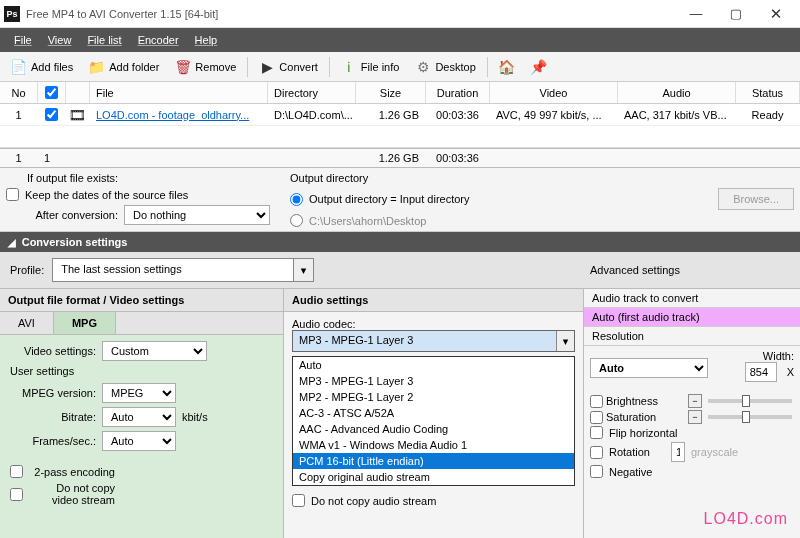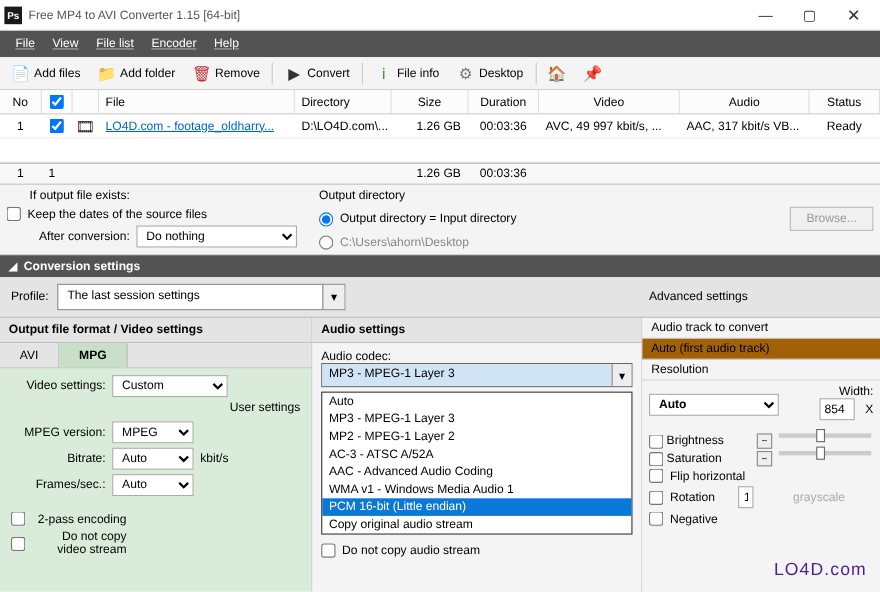--- a/index.html
+++ b/index.html
@@ -60,39 +60,39 @@
 .panel-title { background: #e4e4e4; padding: 5px 8px; font-weight: bold; border-bottom: 1px solid #bbb; }
 .sub-title { padding: 3px 8px; border-bottom: 1px solid #ccc; background: #f4f4f4; }
 
 .tabs { display: flex; background: #e4e4e4; border-bottom: 1px solid #bbb; }
 .tab { padding: 5px 18px; border-right: 1px solid #bbb; }
 .tab.active { background: #c8e0c8; font-weight: bold; }
 
 .video-panel { background: #d9ecd9; padding: 6px 10px; flex: 1; }
 .video-panel .form-row { margin-bottom: 4px; }
 .video-panel .form-row label { width: 86px; }
-.user-settings-label { text-align: right; margin: 2px 0 6px; }
+.user-settings-label { text-align: left; margin: 2px 0 6px; }
 
 .audio-body { background: #f4f4f4; padding: 6px 8px; flex: 1; position: relative; }
 .codec-select { width: 100%; height: 22px; border: 1px solid #666; display: flex; background: #fff; }
 .codec-select .val { flex: 1; padding: 3px 6px; background: #d0e4f5; }
 .codec-select .dd { width: 18px; background: #eee; border-left: 1px solid #888; display: flex; align-items: center; justify-content: center; }
 .dropdown-list { position: absolute; top: 44px; left: 8px; right: 8px; background: #fff; border: 1px solid #333; z-index: 10; }
 .dropdown-list .opt { padding: 2px 6px; font-size: 11px; }
 .dropdown-list .opt.sel { background: #0a78d6; color: #fff; }
 
 .adv-body { background: #f4f4f4; padding: 4px 6px; flex: 1; overflow: hidden; }
 .adv-body .form-row { margin-bottom: 3px; }
-.slider-row { display: flex; gap: 4px; margin-bottom: 2px; }
+.slider-row { display: flex; align-items: center; gap: 4px; margin-bottom: 2px; }
 .slider-row .chk { display: flex; align-items: center; gap: 3px; width: 94px; }
 .mini-btn { width: 14px; height: 14px; border: 1px solid #888; background: #eee; font-size: 9px; display: flex; align-items: center; justify-content: center; }
 .slider { flex: 1; height: 4px; background: #ccc; position: relative; margin: 0 2px; }
 .slider .thumb { position: absolute; top: -4px; left: 40%; width: 8px; height: 12px; background: #fff; border: 1px solid #666; }
 
-.watermark { position: absolute; right: 12px; bottom: 10px; color: #4c1d95; font-size: 16px; font-weight: 300; letter-spacing: 1px; pointer-events: none; }
+.watermark { position: absolute; right: 12px; bottom: 10px; color: #ec4899; font-size: 16px; font-weight: 300; letter-spacing: 1px; pointer-events: none; }
 input[type=checkbox] { width: 13px; height: 13px; }
 input[type=radio] { width: 13px; height: 13px; }
 </style>
 </head>
 <body>
 
 <div class="titlebar">
   <div class="app-icon">Ps</div>
   <div class="title">Free MP4 to AVI Converter 1.15  [64-bit]</div>
   <div class="win-btn">—</div>
@@ -303,21 +303,21 @@
       <div style="height:142px"></div>
       <div class="form-row">
           <input type="checkbox" style="">
           <label>Do not copy audio stream</label>
         </div>
     </div>
   </div>
 
   <div class="col3">
     <div class="sub-title">Audio track to convert</div>
-    <div class="sub-title" style="background:#a16207">Auto (first audio track)</div>
+    <div class="sub-title" style="background:#f0abfc">Auto (first audio track)</div>
     <div class="sub-title">Resolution</div>
     <div class="adv-body">
       <div class="form-row">
         <select style="width:118px;font-weight:bold"><option>Auto</option></select>
         <div style="flex:1"></div>
         <div style="text-align:right">
           <div>Width:</div>
           <div class="form-row">
               <input type="text" style="width: 32px;" value="854">
               <span style="margin-left:4px">X</span>
@@ -346,21 +346,21 @@
           </div>
       </div>
       <div class="form-row">
           <input type="checkbox" style="">
           <span>Flip horizontal</span>
         </div>
       <div class="form-row">
         <input type="checkbox" style="">
           <span style="width:56px">Rotation</span>
         <input type="text" style="width: 14px;" value="15">
-        <span style="color:#aaa;margin-left:30px">grayscale</span>
+        <span style="color:#aaa;">grayscale</span>
       </div>
       <div class="form-row">
           <input type="checkbox" style="">
           <span>Negative</span>
         </div>
     </div>
   </div>
 </div>
 
 <div class="watermark">LO4D.com</div>

